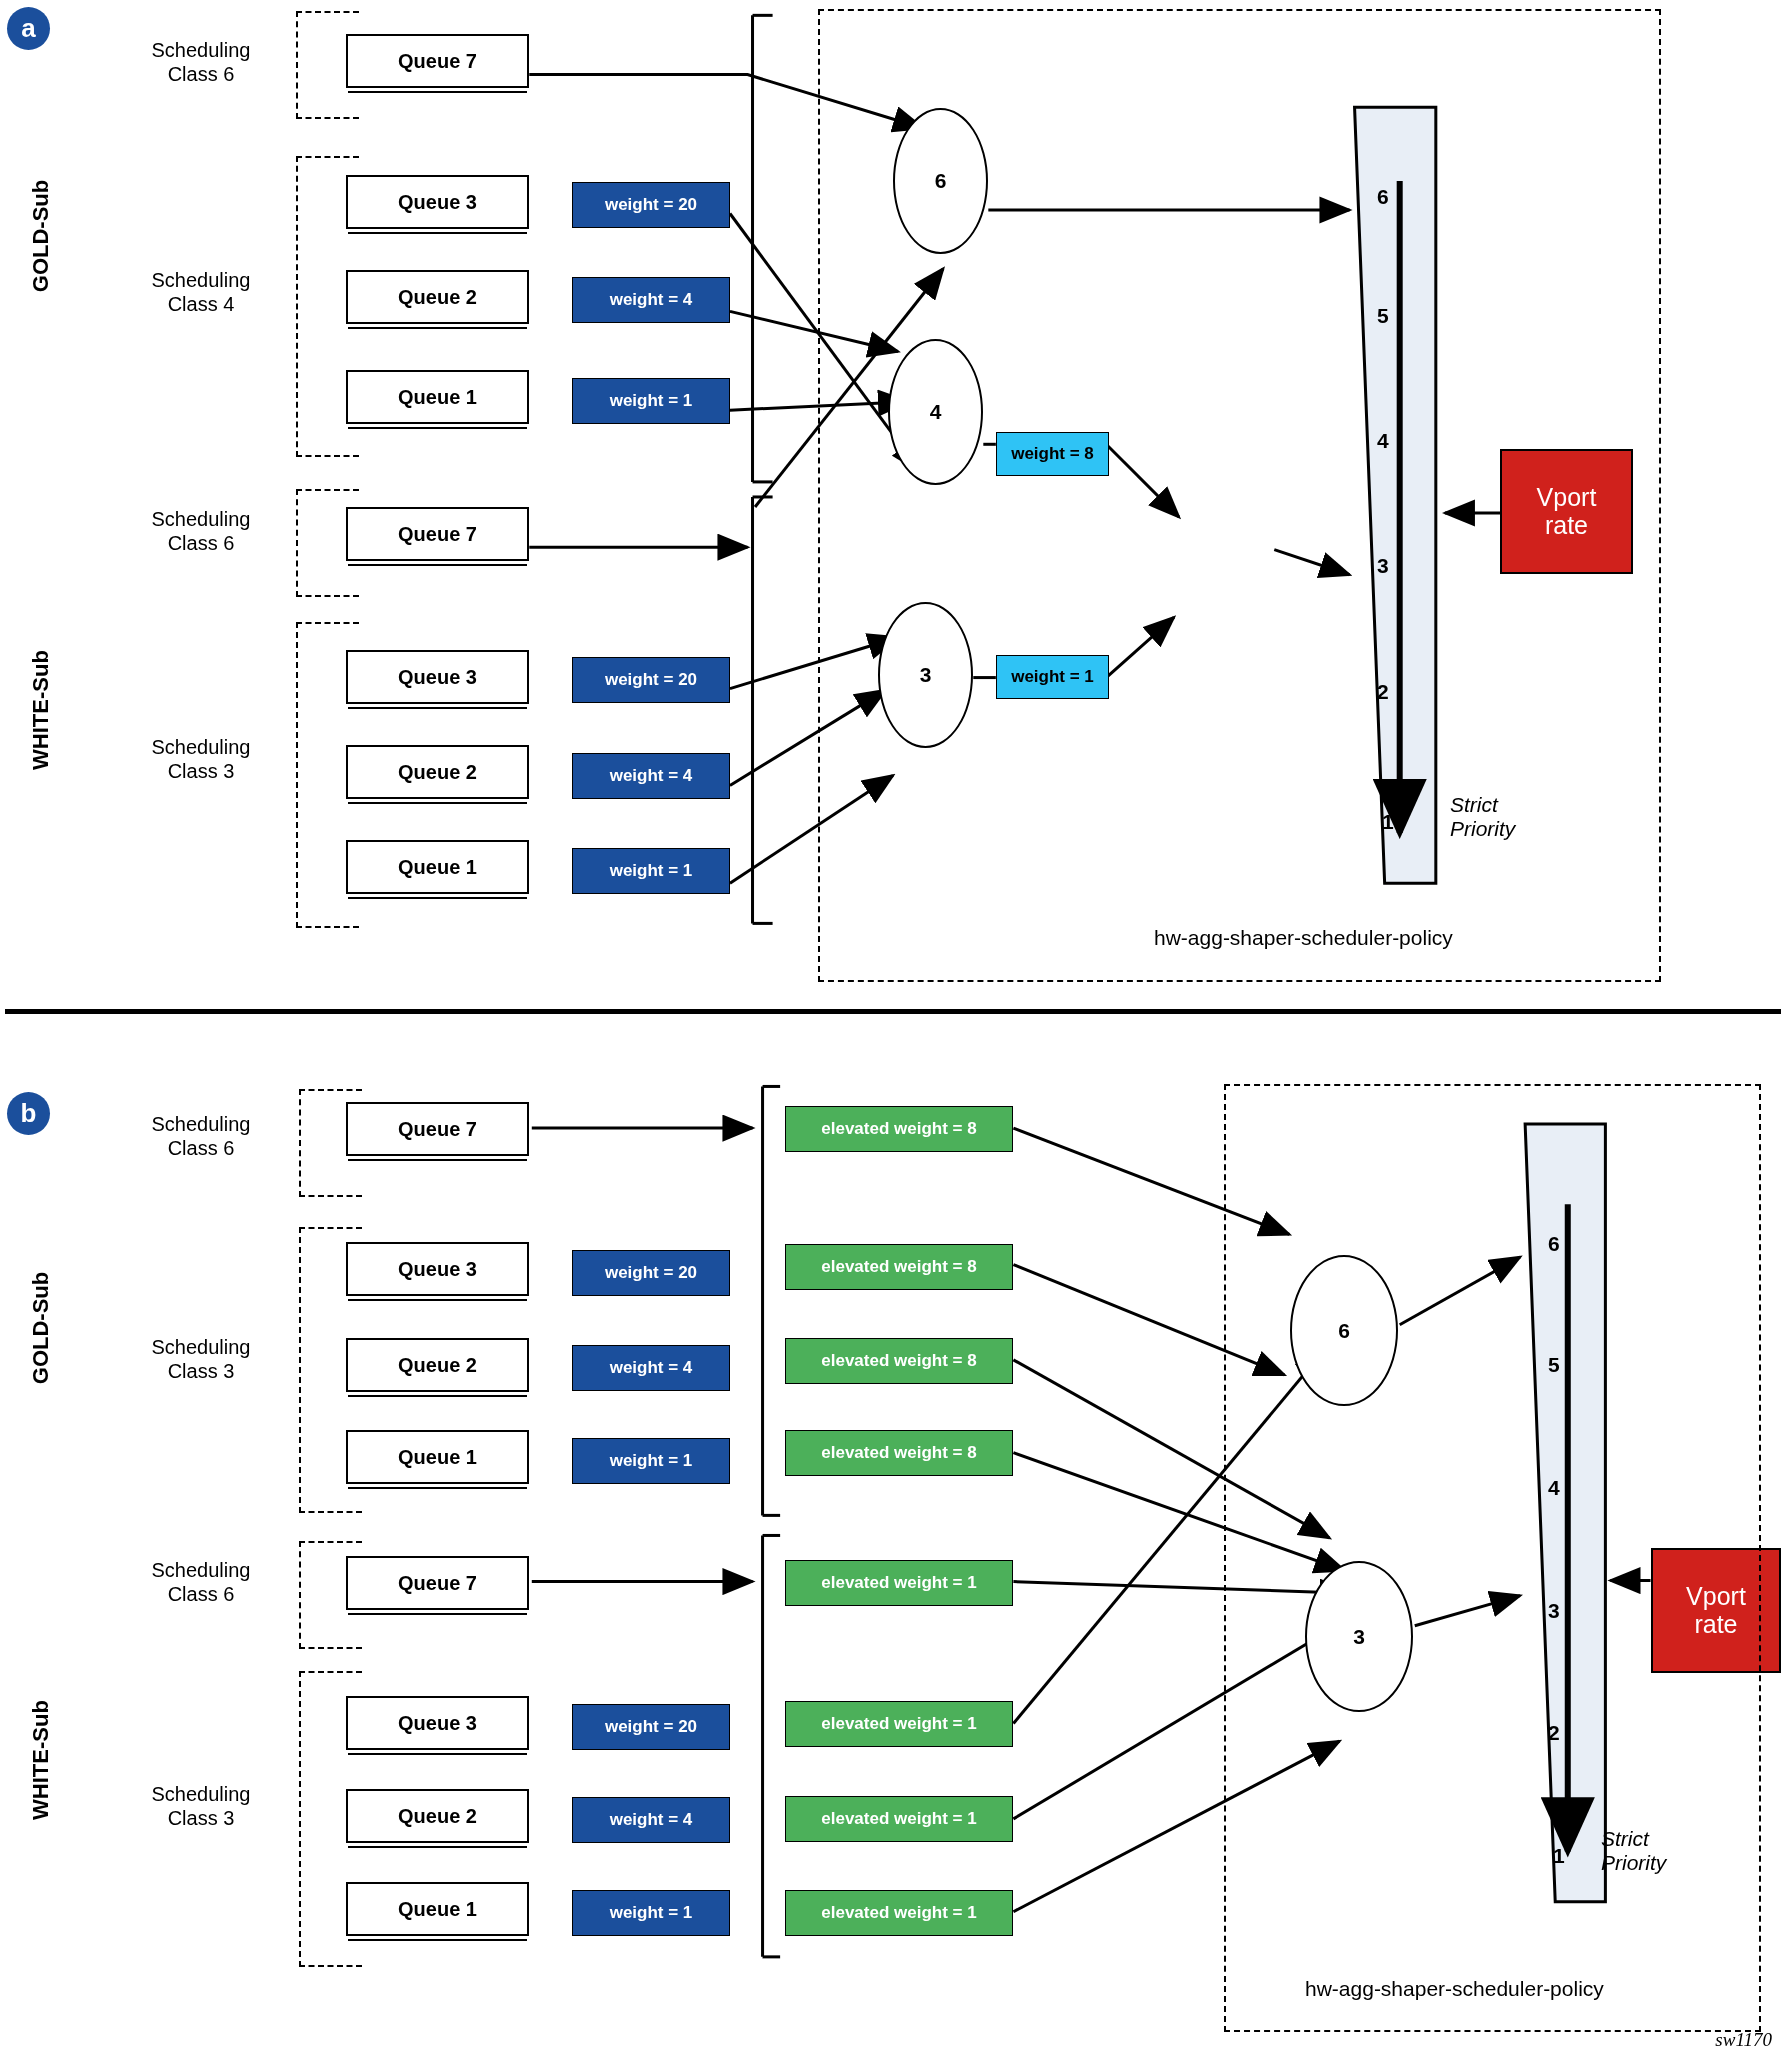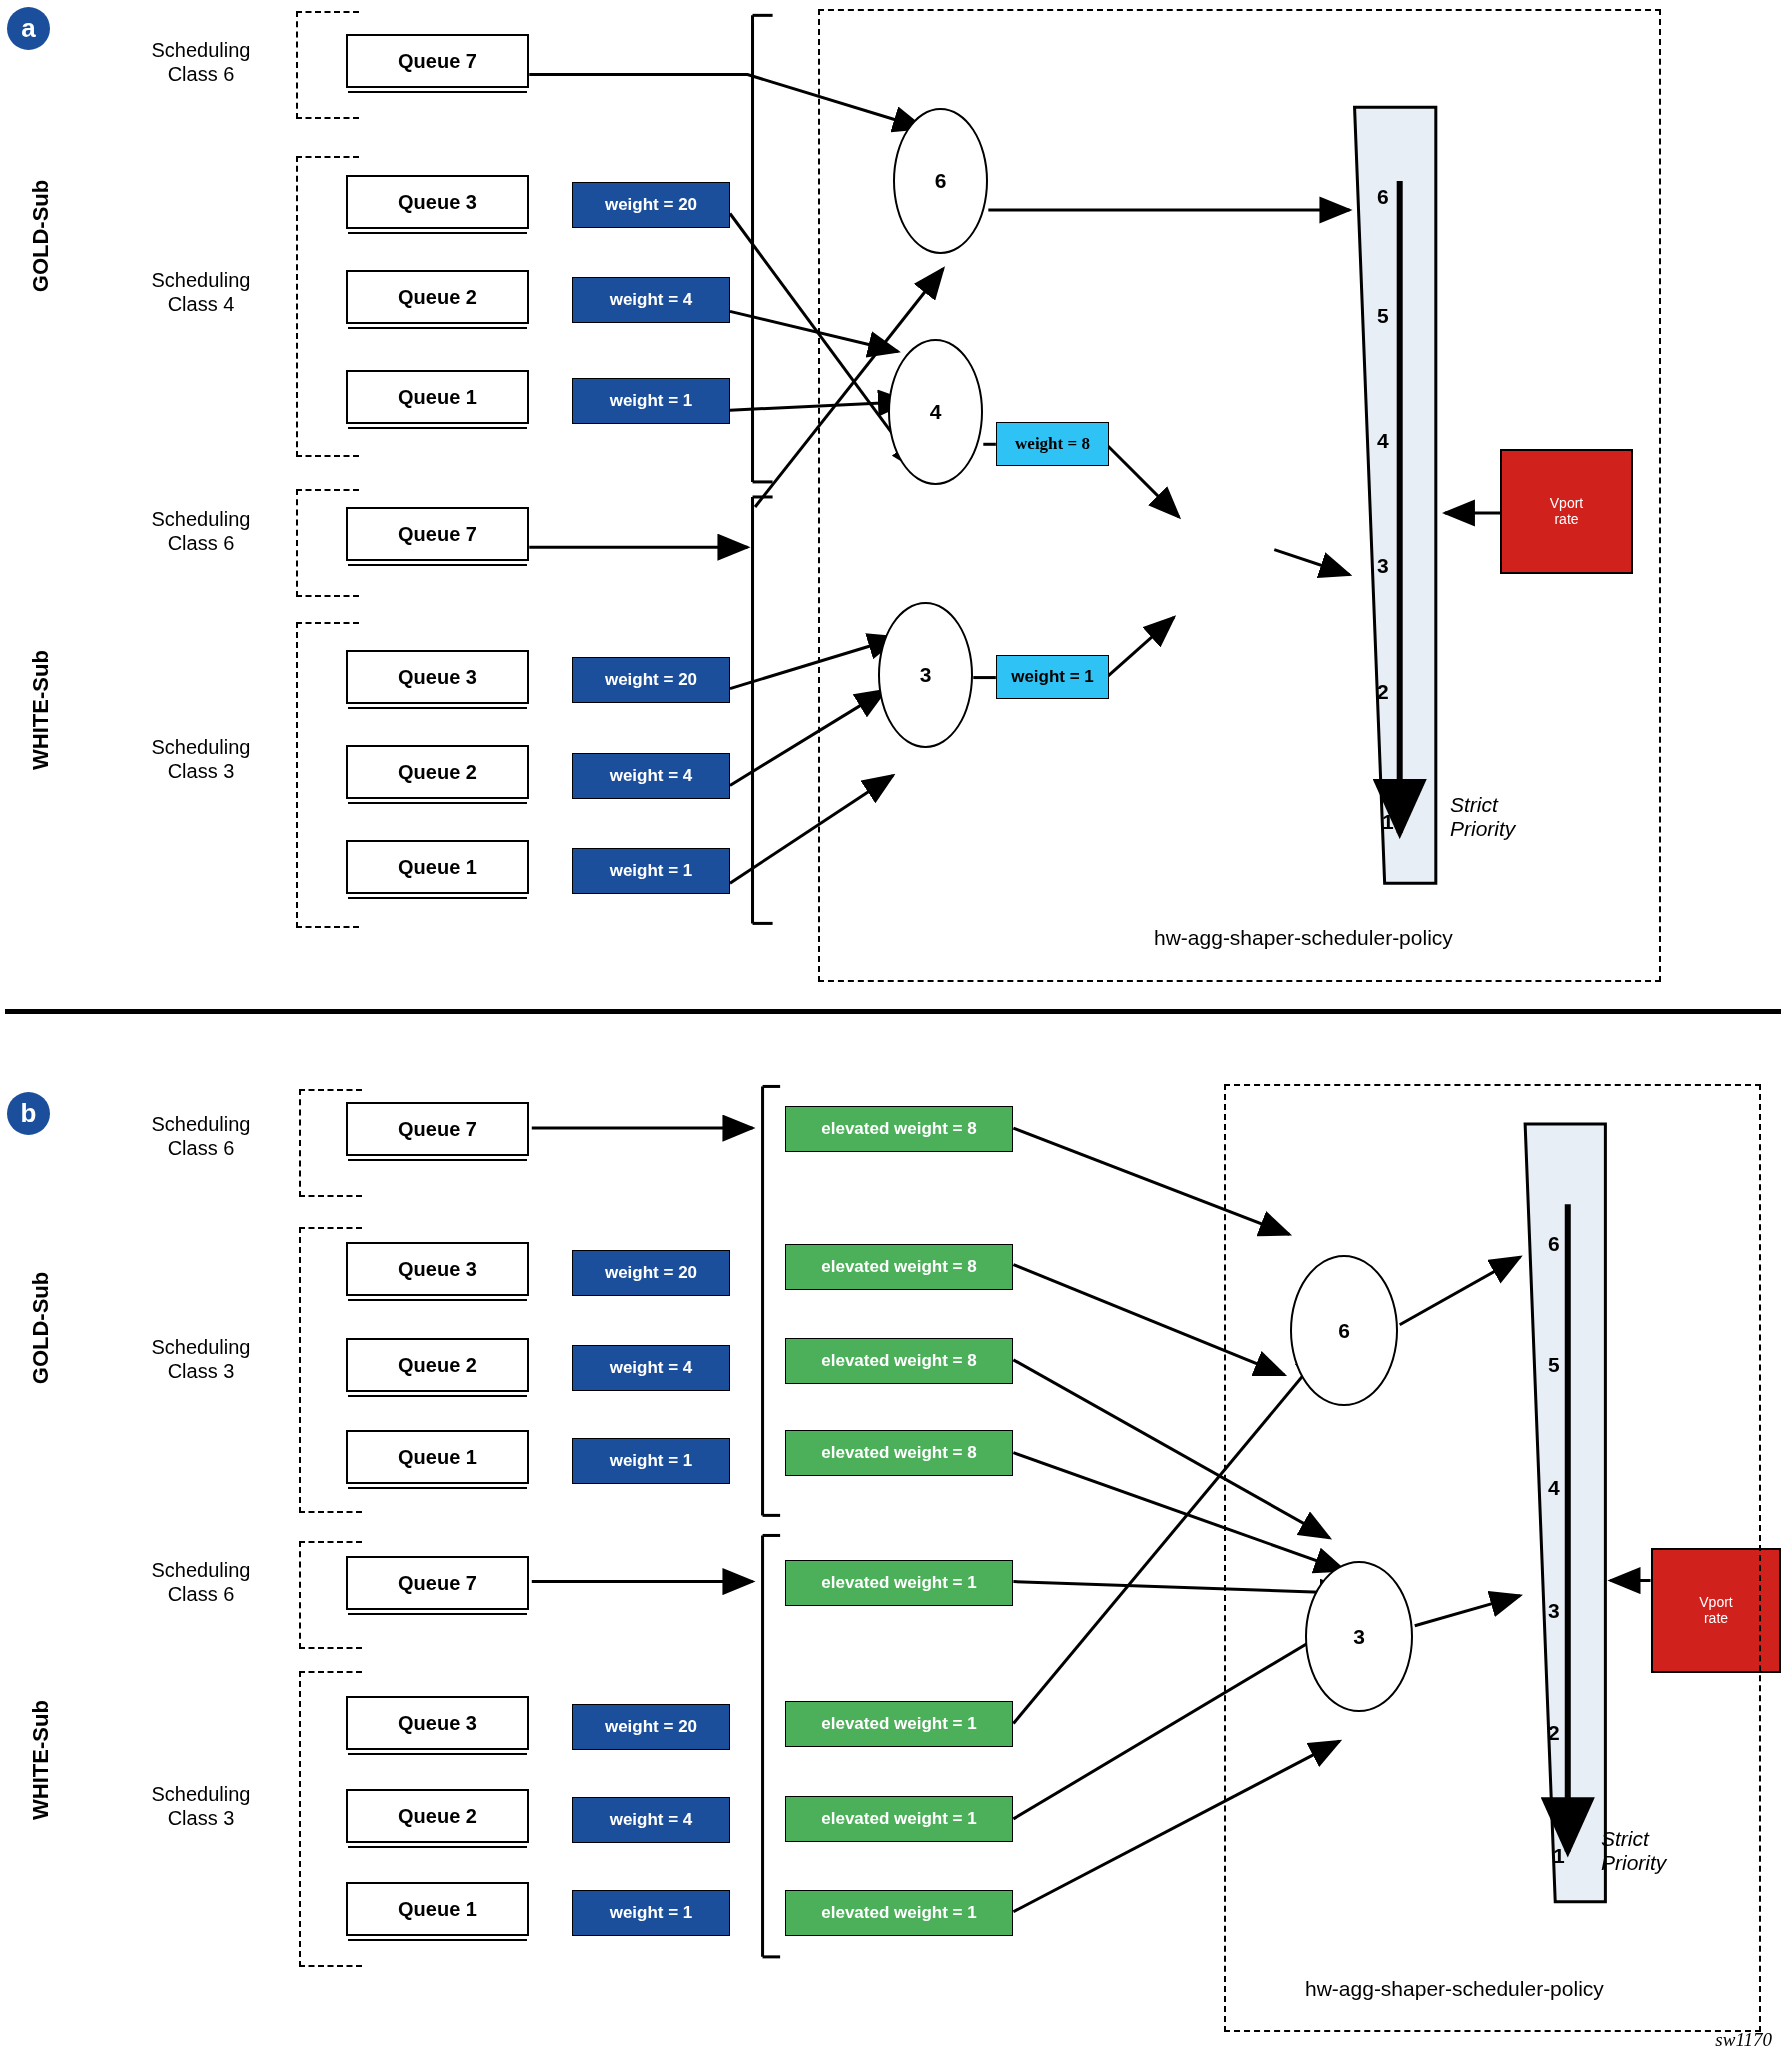--- a/index.html
+++ b/index.html
@@ -113,21 +113,21 @@
   .vport-box {
     position: absolute;
     box-sizing: border-box;
     background: #d0211c;
     border: 2.5px solid #000000;
     color: #ffffff;
     display: flex;
     align-items: center;
     justify-content: center;
     text-align: center;
-    font-size: 14px;
+    font-size: 25px;
     line-height: 1.1;
   }
 
   .ellipse {
     position: absolute;
     box-sizing: border-box;
     border: 2.5px solid #000000;
     border-radius: 50%;
     background: #ffffff;
     display: flex;
@@ -338,21 +338,21 @@
     <div class="weight-box" style="left:572px; top:657px; width:158px; height:46px;">
       <span>weight = 20</span>
     </div>
     <div class="weight-box" style="left:572px; top:753px; width:158px; height:46px;">
       <span>weight = 4</span>
     </div>
     <div class="weight-box" style="left:572px; top:848px; width:158px; height:46px;">
       <span>weight = 1</span>
     </div>
 
-    <div class="weight-box cyan" style="left:996px; top:422px; width:113px; height:44px;font-family:Liberation Serif, serif;">
+    <div class="weight-box cyan" style="left:996px; top:432px; width:113px; height:44px;">
       <span>weight = 8</span>
     </div>
     <div class="weight-box cyan" style="left:996px; top:655px; width:113px; height:44px;">
       <span>weight = 1</span>
     </div>
 
     <div class="ellipse" style="left:893px; top:108px; width:95px; height:146px;">
       <span>6</span>
     </div>
     <div class="ellipse" style="left:888px; top:339px; width:95px; height:146px;">

